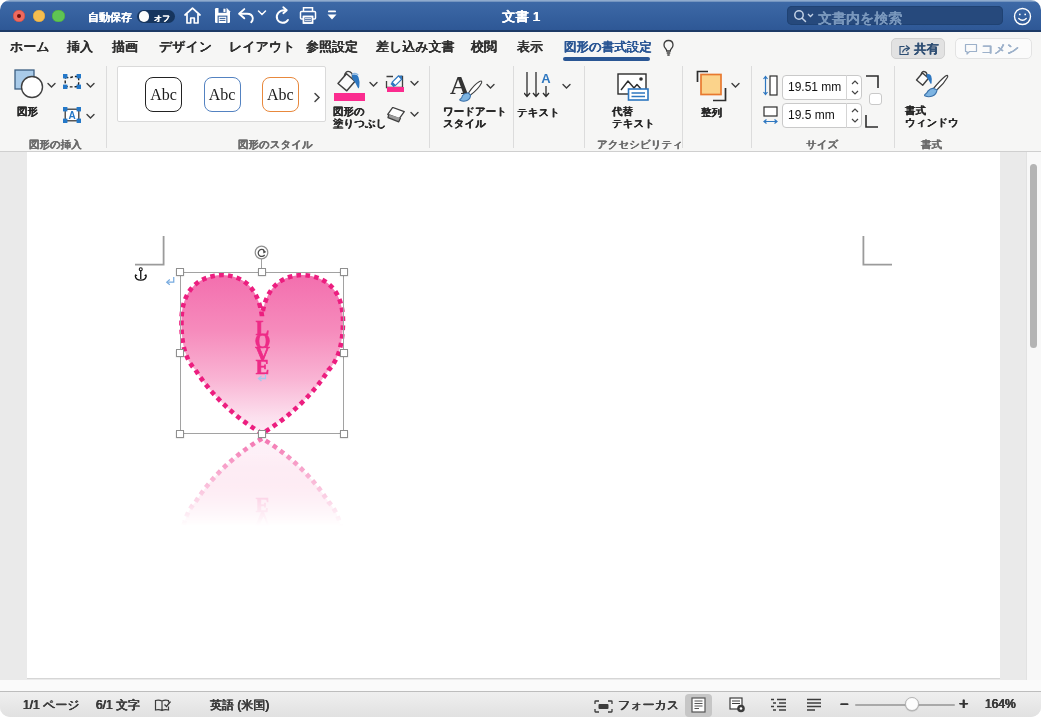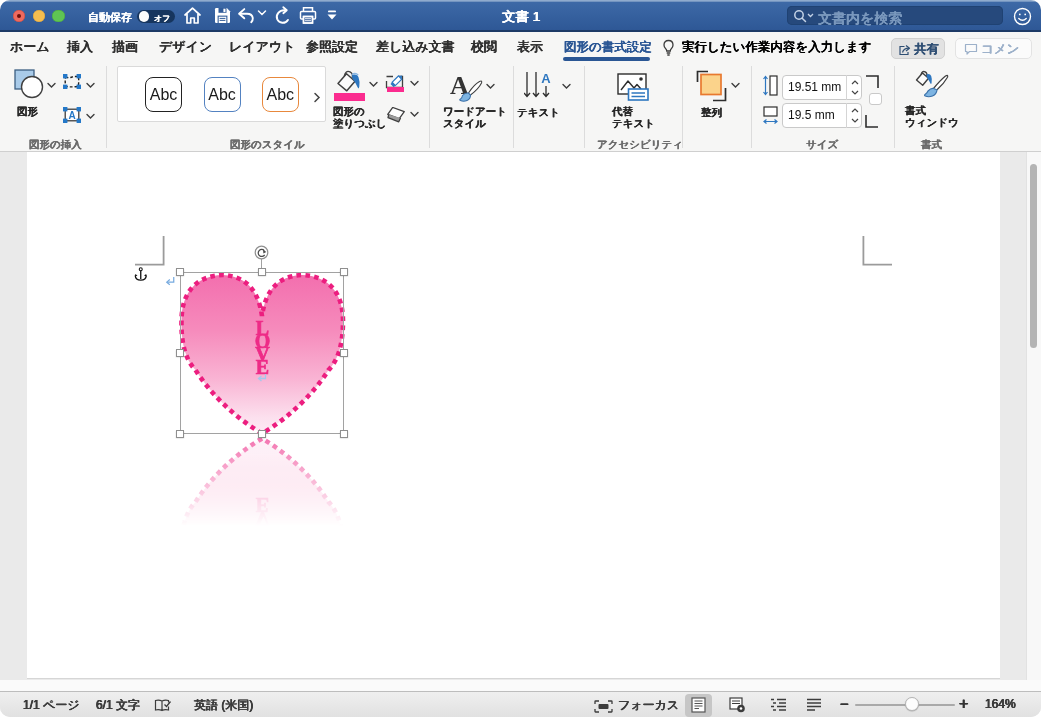--- a/index.html
+++ b/index.html
@@ -16,21 +16,21 @@
 .tab{position:absolute;top:0;height:30px;line-height:30px;font-size:13px;color:#303030;white-space:nowrap}
 .tab.act{color:#2a5694;font-size:12.5px}
 #tabul{left:563px;top:25px;width:87px;height:3.5px;background:#2a5694;border-radius:2px}
 .tbtn{position:absolute;top:6px;height:21px;border-radius:5px;font-size:12.5px;line-height:20px}
 
 #rib{left:0;top:62px;width:1041px;height:90px;background:#f6f6f5;border-bottom:1px solid #cfcfcf}
 .vdiv{position:absolute;top:4px;height:82px;width:1px;background:#dcdcdc}
 .glabel{position:absolute;top:76px;font-size:10.5px;color:#6b6b6b;text-align:left;white-space:nowrap}
 .blabel{position:absolute;font-size:10.5px;color:#262626;text-align:left;line-height:11.5px;white-space:nowrap}
 .chev{position:absolute}
-.abc{position:absolute;top:15px;width:37px;height:35px;border-radius:8px;background:#fff;font-family:Liberation Sans, sans-serif;font-size:16px;color:#1a1a1a;text-align:center;line-height:33px}
+.abc{position:absolute;top:15px;width:37px;height:35px;border-radius:8px;background:#fff;font-family:Liberation Serif, serif;font-size:16px;color:#1a1a1a;text-align:center;line-height:33px}
 .spin{position:absolute;left:782px;width:80px;height:25px;background:#fff;border:1px solid #c9c9c9;border-radius:4px;font-size:12px;color:#111;line-height:23px;padding-left:5px}
 .step{position:absolute;left:846px;width:16px;height:25px;border-left:1px solid #d5d5d5}
 
 #doc{left:0;top:152px;width:1041px;height:528px;background:#eaeaea}
 #page{position:absolute;left:27px;top:0;width:973px;height:527px;background:#fff;border-bottom:1px solid #d6d6d6}
 #vscroll{left:1026px;top:152px;width:15px;height:528px;background:#f8f8f8;border-left:1px solid #e2e2e2}
 #thumb{left:1029.5px;top:164px;width:7px;height:184px;background:#b4b4b4;border-radius:3.5px}
 
 #sgap{left:0;top:680px;width:1041px;height:11px;background:#fafafa}
 #sbar{left:0;top:691px;width:1041px;height:26px;background:linear-gradient(#efefef,#e1e1e1);border-top:1px solid #bdbdbd}
@@ -106,21 +106,20 @@
  <div class="tab" style="left:306px">参照設定</div>
  <div class="tab" style="left:376px">差し込み文書</div>
  <div class="tab" style="left:471px">校閲</div>
  <div class="tab" style="left:517px">表示</div>
  <div class="tab act" style="left:564px">図形の書式設定</div>
  <div class="abs" id="tabul"></div>
  <svg class="abs" style="left:661px;top:7px" width="15" height="18" viewBox="0 0 15 18" fill="none" stroke="#3d3d3d" stroke-width="1.3">
         <path d="M7.5 1.5 Q12 1.5 12 6 Q12 8.3 10.3 9.8 Q9.3 10.7 9.3 12 L5.7 12 Q5.7 10.7 4.7 9.8 Q3 8.3 3 6 Q3 1.5 7.5 1.5 Z"></path>
         <path d="M5.7 14 H9.3 M6.3 16 H8.7"></path>
       </svg>
- <div class="tab" style="left:682px;color:#000;font-size:12.5px">実行したい作業内容を入力します</div>
  <div class="tbtn" style="left:891px;width:54px;background:#e2e2e2;border:1px solid #d0d0d0;color:#2f4f74">
   <svg style="position:absolute;left:6px;top:3.5px" width="14" height="13" viewBox="0 0 14 13" fill="none" stroke="#2f4f74" stroke-width="1.2">
           <path d="M8 2.5 L11.5 5.2 L8 8" stroke-linejoin="round"></path>
           <path d="M11 5.2 Q5.5 5.2 4.5 9.5"></path>
           <path d="M6.5 3.5 H2 V11.5 H10 V9"></path>
         </svg>
   <span style="margin-left:22px">共有</span></div>
  <div class="tbtn" style="left:955px;width:77px;background:#fbfbfb;border:1px solid #e3e3e3;color:#9db1ca">
   <svg style="position:absolute;left:8px;top:4px" width="14" height="12" viewBox="0 0 14 12" fill="none" stroke="#9db1ca" stroke-width="1.2">
           <path d="M1.5 1.5 H12.5 V8.5 H5.5 L3 11 V8.5 H1.5 Z" stroke-linejoin="round"></path>
@@ -173,21 +172,21 @@
       </svg>
  <div class="glabel" style="left:29px;width:46px">図形の挿入</div>
 
  <div class="abs" style="left:117px;top:4px;width:209px;height:56px;background:#fff;border:1px solid #dadada;border-radius:2px"></div>
  <div class="abc" style="left:145px;border:1.4px solid #222">Abc</div>
  <div class="abc" style="left:203.5px;border:1.4px solid #5382c1">Abc</div>
  <div class="abc" style="left:261.8px;border:1.4px solid #e8883c">Abc</div>
  <svg class="chev" style="left:313px;top:30px" width="8" height="11" viewBox="0 0 8 11" fill="none" stroke="#444" stroke-width="1.5" stroke-linecap="round">
         <path d="M2 1.5 L6 5.5 L2 9.5"></path>
       </svg>
- <div class="glabel" style="left:230px;width:68px">図形のスタイル</div>
+ <div class="glabel" style="left:238px;width:68px">図形のスタイル</div>
 
  <svg class="abs" style="left:336px;top:7px" width="30" height="28" viewBox="0 0 30 28">
         <path d="M2 14.5 L10.5 4.8 L19 12.2 L10.8 21.8 Z" fill="#fbfbfb" stroke="#3f3f3f" stroke-width="1.5" stroke-linejoin="round"></path>
         <path d="M8.3 7.2 Q9.6 0.9 14 2.9 Q17.4 4.6 16.2 8.8" fill="none" stroke="#3f3f3f" stroke-width="1.4"></path>
         <path d="M16.3 5.8 Q21.2 4.6 22.6 8.4 Q24.1 12.6 23.3 17.6 Q22.8 20.8 21.6 18.3 Q19.8 14.2 17.8 11.6 Q15.3 8.2 16.3 5.8 Z" fill="#2e77c0"></path>
         <path d="M15.8 5.6 Q19.6 3.2 22.2 6.2" fill="none" stroke="#8ab6e2" stroke-width="1.3"></path>
       </svg>
  <rect class="abs" style="left:334px;top:30.5px;width:31px;height:8.5px;background:#fb2c8f"></rect>
  <svg class="chev" style="left:369px;top:19px" width="9" height="7" viewBox="0 0 9 7" fill="none" stroke="#3d3d3d" stroke-width="1.4" stroke-linecap="round">
         <path d="M1 1.5 L4.5 5 L8 1.5"></path>
@@ -375,21 +374,21 @@
 <div class="abs" id="vscroll"></div>
 <div class="abs" id="thumb"></div>
 <div class="abs" id="sgap"></div>
 <div class="abs" id="sbar">
  <div class="st" style="left:23px">1/1 ページ</div>
  <div class="st" style="left:96px">6/1 文字</div>
  <svg class="abs" style="left:154px;top:7px" width="18" height="13" viewBox="0 0 18 13" fill="none" stroke="#3c3c3c" stroke-width="1.2">
         <path d="M8 2 Q5 .5 1.5 1.5 V11 Q5 10 8 11.5 Q11 10 14.5 11 V7.5 M8 2 Q11 .5 14.5 1.5 V3.5 M8 2.2 V11.5"></path>
         <path d="M10.5 5.5 L12.5 7.5 L16.5 2.5" stroke-width="1.3"></path>
       </svg>
- <div class="st" style="left:194px">英語 (米国)</div>
+ <div class="st" style="left:210px">英語 (米国)</div>
  <svg class="abs" style="left:594px;top:8px" width="19" height="13" viewBox="0 0 19 13" fill="none" stroke="#3c3c3c" stroke-width="1.3">
         <path d="M1 4 V1.5 Q1 1 1.5 1 H5 M14 1 H17.5 Q18 1 18 1.5 V4 M18 9 V11.5 Q18 12 17.5 12 H14 M5 12 H1.5 Q1 12 1 11.5 V9"></path>
         <rect x="4.5" y="4" width="10" height="5" rx="1" fill="#3c3c3c" stroke="none"></rect>
       </svg>
  <div class="st" style="left:618px">フォーカス</div>
  <div class="abs" style="left:685px;top:1.5px;width:27px;height:23px;background:#c6c6c6;border-radius:4px"></div>
  <svg class="abs" style="left:691px;top:5px" width="15" height="16" viewBox="0 0 15 16">
         <rect x="1" y="1" width="13" height="14" fill="#fdfdfd" stroke="#555" stroke-width="1.2"></rect>
         <path d="M3.5 4 H11.5 M3.5 6.5 H11.5 M3.5 9 H11.5 M3.5 11.5 H8" stroke="#555" stroke-width="1.1"></path>
       </svg>

